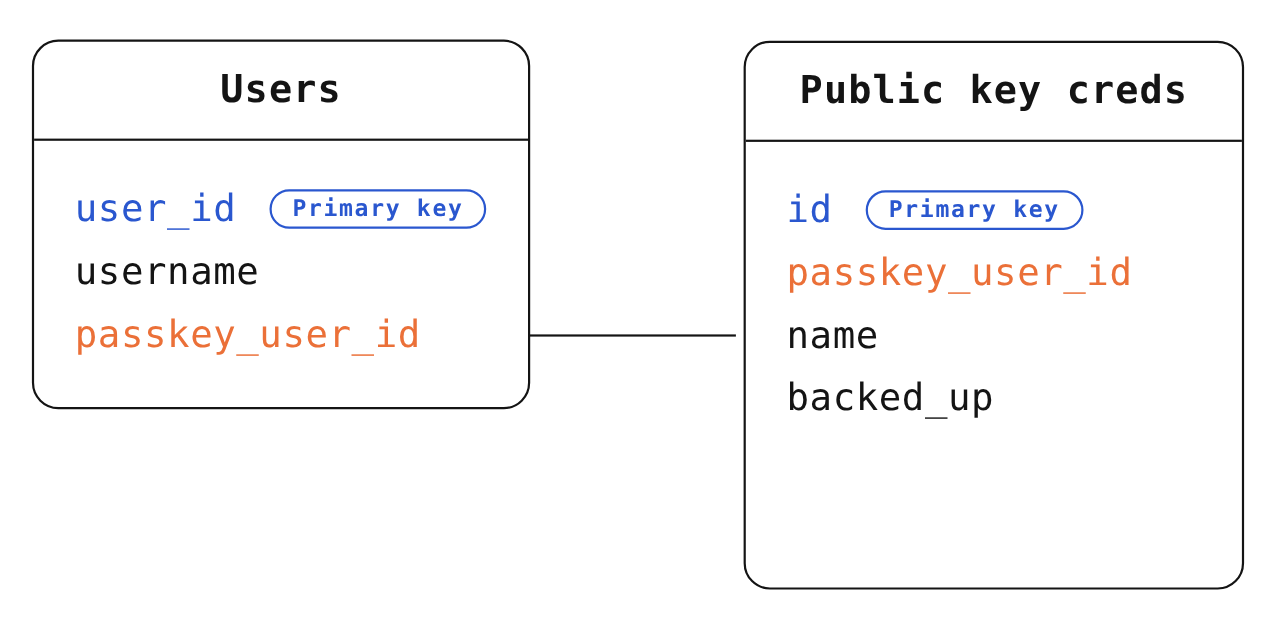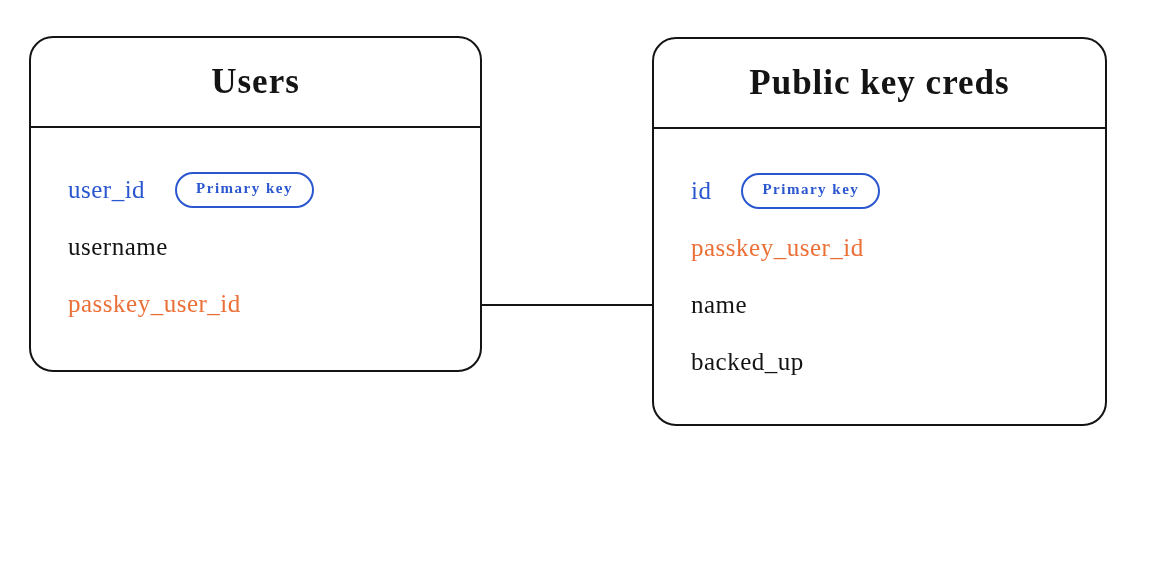--- a/index.html
+++ b/index.html
@@ -1,21 +1,21 @@
 <!DOCTYPE html>
 <html style="--blue: #2a57cf; --orange: #eb7038; --line: #141414;"><head>
 <meta charset="utf-8">
 <style>
   :root {
     --blue: #2a57cf;
     --orange: #eb7038;
     --line: #141414;
     --text: #141414;
   }
-  * { margin: 0; padding: 0; box-sizing: border-box; font-family: Liberation Serif, serif; }
+  * { margin: 0; padding: 0; box-sizing: border-box; }
   html, body { background: #ffffff; }
   .canvas {
     position: relative;
     width: 1154px;
     height: 572px;
     background: #ffffff;
     font-family: "DejaVu Sans Mono", "Liberation Mono", monospace;
     overflow: hidden;
   }
   .connector {
@@ -26,57 +26,57 @@
     height: 2px;
     background: var(--line);
   }
   .entity {
     position: absolute;
     background: #ffffff;
     border: 2px solid var(--line);
     border-radius: 24px;
   }
   #users-table  { left: 29px;  top: 36px; width: 453px; height: 336px; }
-  #creds-table  { left: 652px; top: 37px; width: 455px; height: 389px; }
+  #creds-table  { left: 676px; top: 37px; width: 455px; height: 499px; }
   .entity header {
     height: 90px;
     border-bottom: 2px solid var(--line);
     display: flex;
     align-items: center;
     justify-content: center;
     font-weight: bold;
     font-size: 35px;
     letter-spacing: 1px;
     color: var(--text);
   }
   .body { padding: 33px 0 0 37px; }
   .row {
     height: 57px;
     display: flex;
     align-items: center;
   }
   .field {
-    font-size: 25px;
+    font-size: 34px;
     letter-spacing: 0.5px;
     color: var(--text);
     white-space: nowrap;
   }
   .field.blue   { color: var(--blue); }
   .field.orange { color: var(--orange); }
   .badge {
     margin-left: 30px;
     display: inline-flex;
     align-items: center;
     height: 36px;
     padding: 0 19px 2px 19px;
     border: 2px solid var(--blue);
     border-radius: 20px;
     color: var(--blue);
     font-weight: bold;
-    font-size: 15px;
+    font-size: 21px;
     letter-spacing: 1.5px;
     white-space: nowrap;
   }
 </style>
 </head>
 <body>
 
 <div class="canvas">
 
   <div class="connector"></div>

